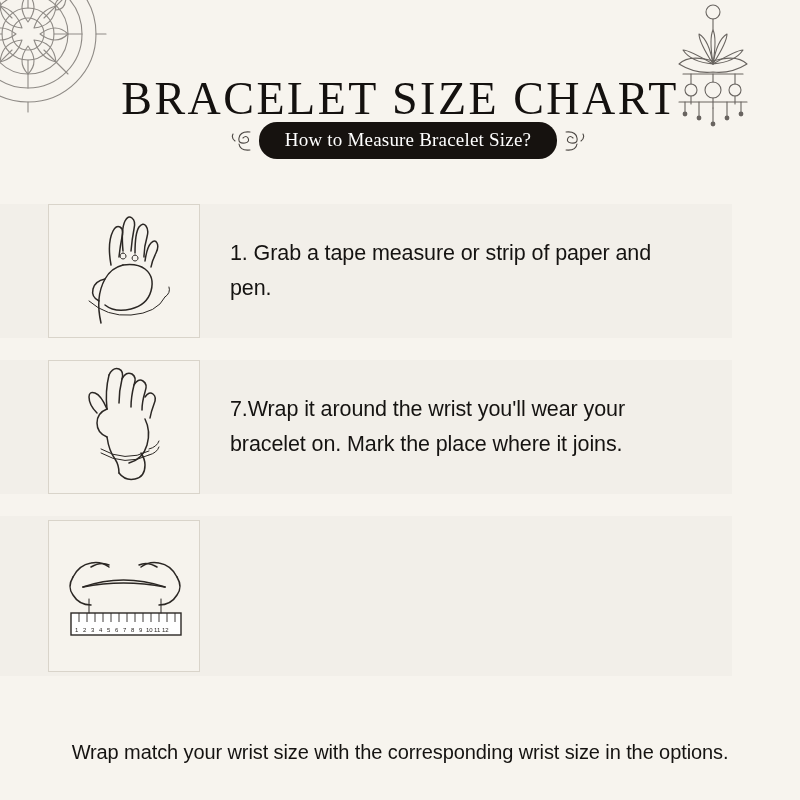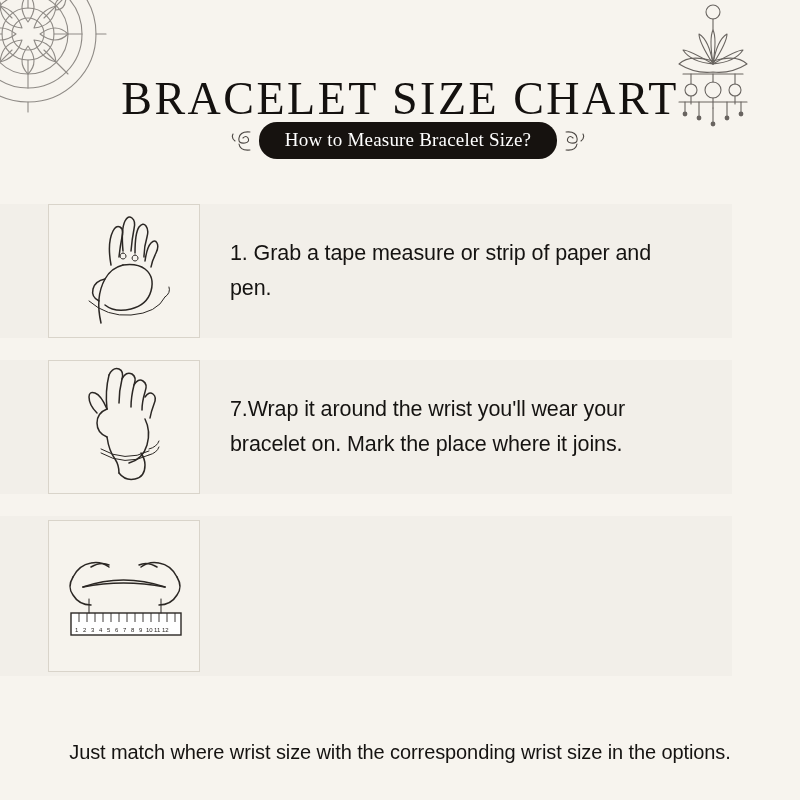--- a/index.html
+++ b/index.html
@@ -357,14 +357,14 @@
           <g class="ln-thin">
             <path d="M40,78 L40,92"></path>
             <path d="M112,78 L112,92"></path>
           </g>
         </svg>
       </div>
     </div>
 
   </div>
 
-  <div class="footer">Just match where wrist size with the corresponding wrist size in the options.</div>
+  <div class="footer">Wrap match your wrist size with the corresponding wrist size in the options.</div>
 </div>
 
 </body></html>

